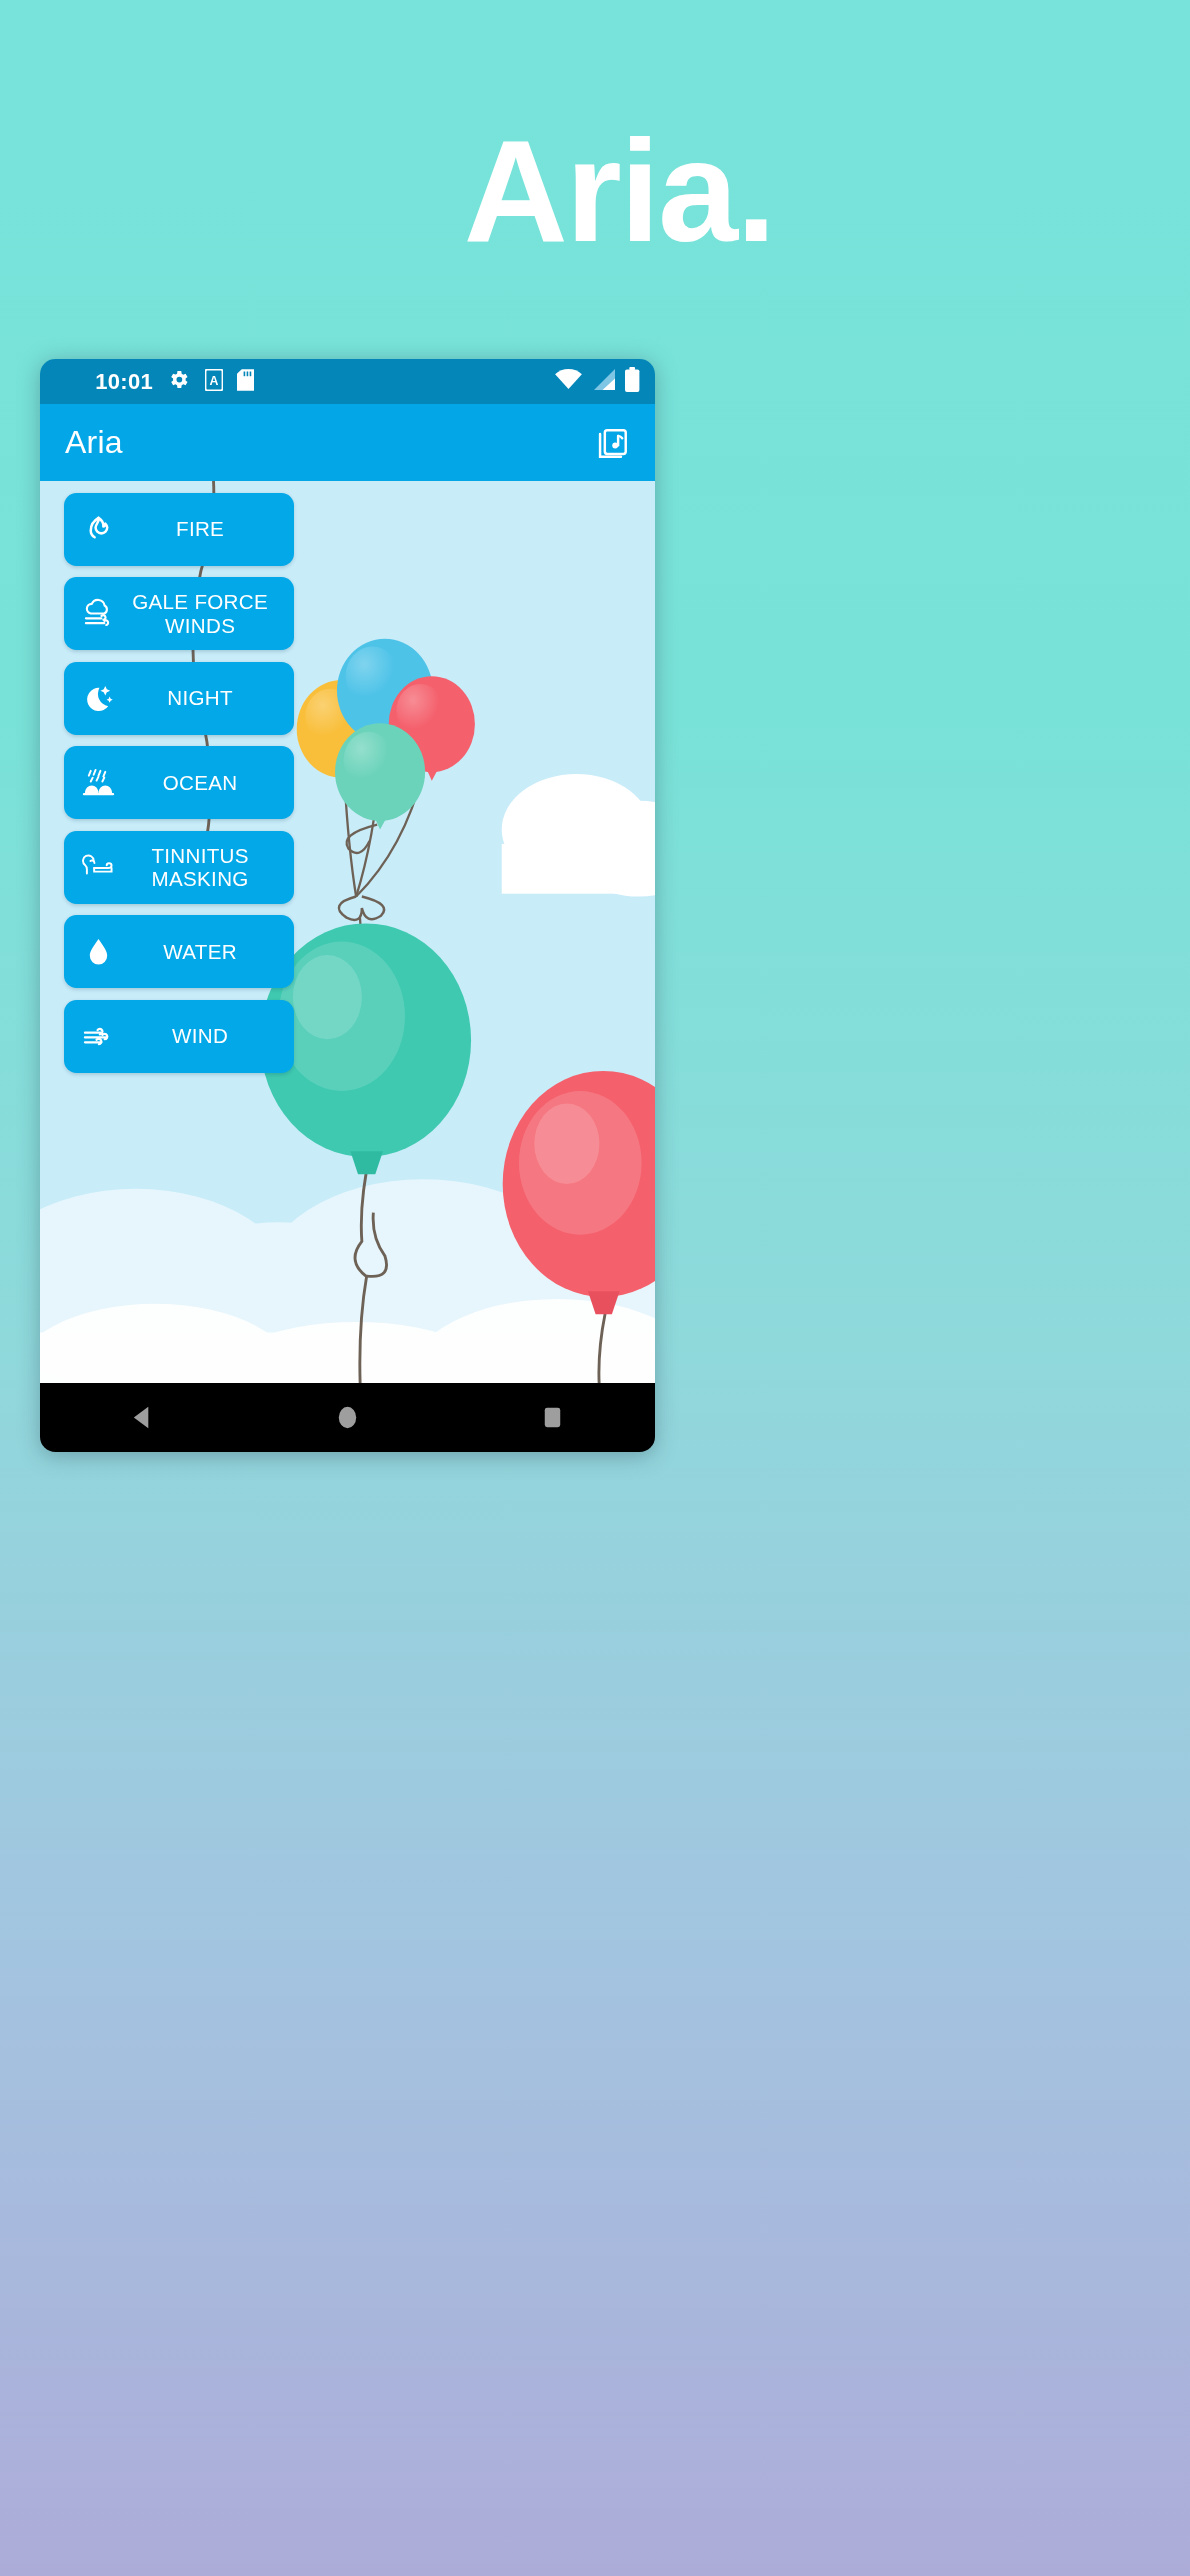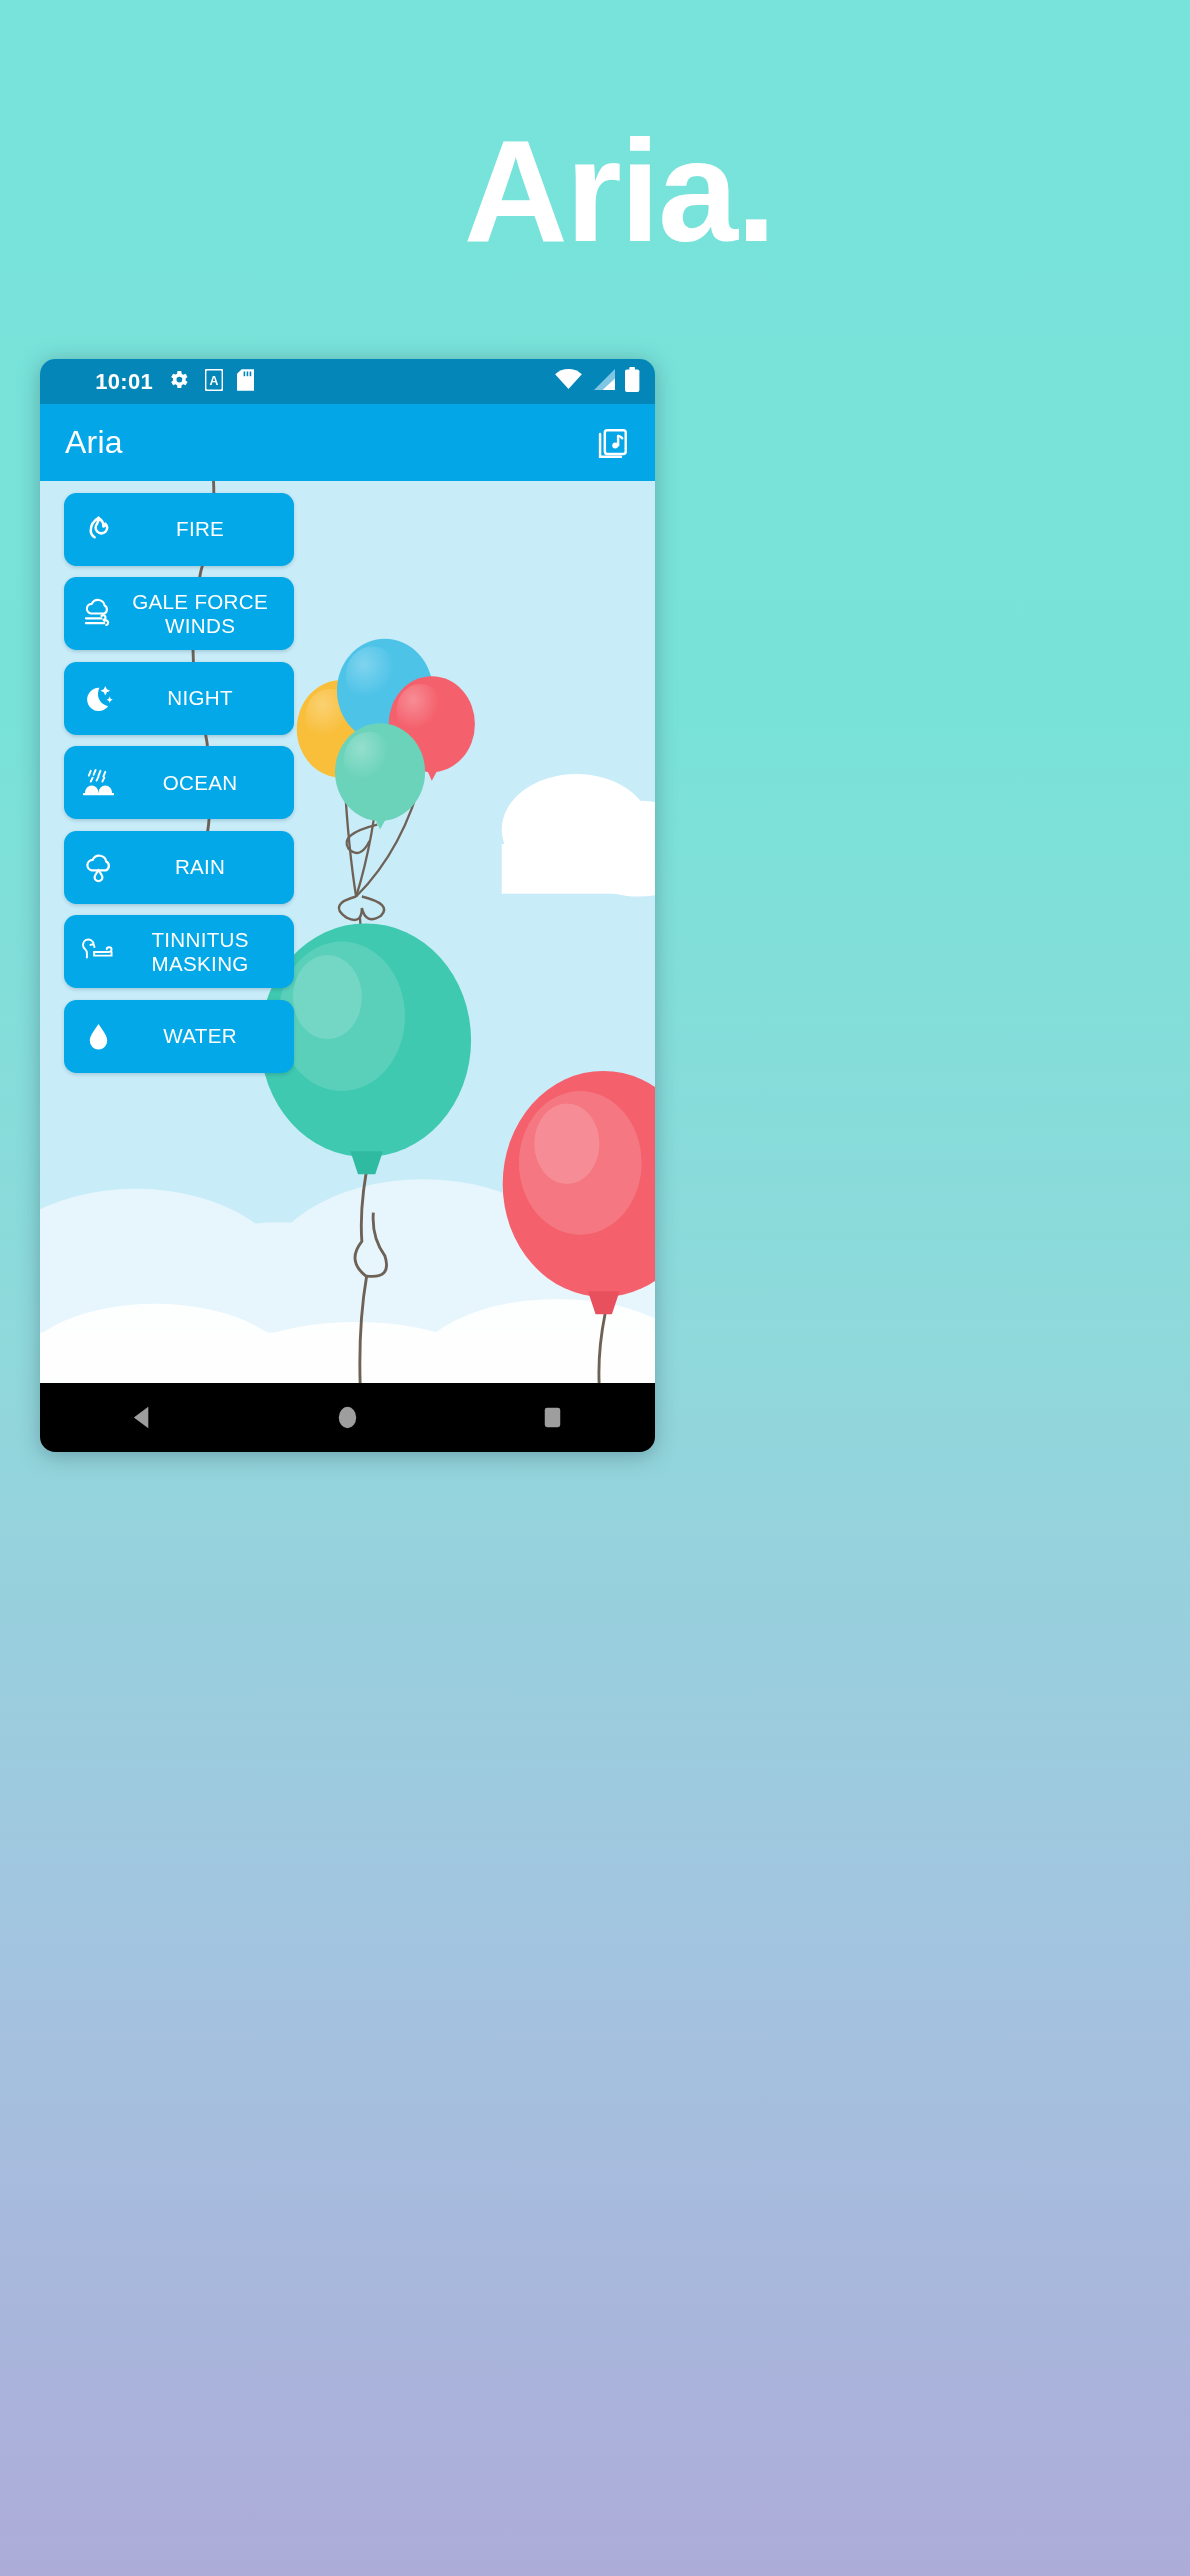--- a/index.html
+++ b/index.html
@@ -260,29 +260,20 @@
           <svg width="33" height="31" viewBox="0 0 34 32" fill="none" stroke="#fff" stroke-width="2" stroke-linecap="round">
             <path d="M9 4l-2 5M14 3l-2 5M19 4l-2 5M24 5l-2 5M11 11l-2 4M17 10l-2 4M23 11l-2 4"></path>
             <path d="M3 27c0-5 3.4-8 7-8s7 3 7 8" fill="#fff" stroke="none"></path>
             <path d="M17 27c0-5 3.4-8 7-8s7 3 7 8" fill="#fff" stroke="none"></path>
             <path d="M2 28h30" stroke-width="2.4"></path>
           </svg>
         </span>
         <span class="blabel">OCEAN</span>
       </button>
 
-      <button class="snd-btn">
-        <span class="bico">
-          <svg width="31" height="31" viewBox="0 0 32 32" fill="none" stroke="#fff" stroke-width="2.3" stroke-linecap="round">
-            <path d="M9 19a5.5 5.5 0 0 1 1-10.9 7.4 7.4 0 0 1 14 1.8A5 5 0 0 1 23.5 19H9z"></path>
-            <path d="M16 19c-2.6 3.4-4 5.3-4 7a4 4 0 0 0 8 0c0-1.7-1.4-3.6-4-7z"></path>
-          </svg>
-        </span>
-        <span class="blabel">RAIN</span>
-      </button>
 
 
 
       <button class="snd-btn">
         <span class="bico">
           <svg width="33" height="29" viewBox="0 0 34 30" fill="none" stroke="#fff" stroke-width="2" stroke-linecap="round">
             <path d="M12 8a5.5 5.5 0 1 0-9 4.3c1.6 1.5 2 2.6 2 4.5v4.4"></path>
             <path d="M8.6 8.3a2.6 2.6 0 0 1 4.2 2"></path>
             <path d="M12.5 15.5h14.5c2 0 3.5-1.2 3.5-2.6s-1.2-2.3-2.6-2.3-2.4 1-2.4 2"></path>
             <path d="M12.5 15.5v3.8h18v-3.8"></path>
@@ -293,20 +284,31 @@
 
       <button class="snd-btn">
         <span class="bico">
           <svg width="29" height="31" viewBox="0 0 30 32" fill="#fff">
             <path d="M15 3C9.5 11 6 15.5 6 20.5a9 9 0 0 0 18 0C24 15.5 20.5 11 15 3z"></path>
           </svg>
         </span>
         <span class="blabel">WATER</span>
       </button>
 
+      <button class="snd-btn">
+        <span class="bico">
+          <svg width="33" height="29" viewBox="0 0 34 30" fill="none" stroke="#fff" stroke-width="2.3" stroke-linecap="round">
+            <path d="M3 11h16M3 16h22M3 21h17"></path>
+            <path d="M16 8.4a2.8 2.8 0 1 1 2.4 4.4"></path>
+            <path d="M21 13.4a2.8 2.8 0 1 1 2.4 4.4"></path>
+            <path d="M15 18.4a2.8 2.8 0 1 1 2.4 4.6"></path>
+          </svg>
+        </span>
+        <span class="blabel">WIND</span>
+      </button>
 
     </div>
   </div>
 
   <div id="nav-bar">
     <span class="nv">
       <svg width="29" height="29" viewBox="0 0 30 30" fill="#9E9E9E">
         <path d="M21 4 6 15l15 11z"></path>
       </svg>
     </span>

